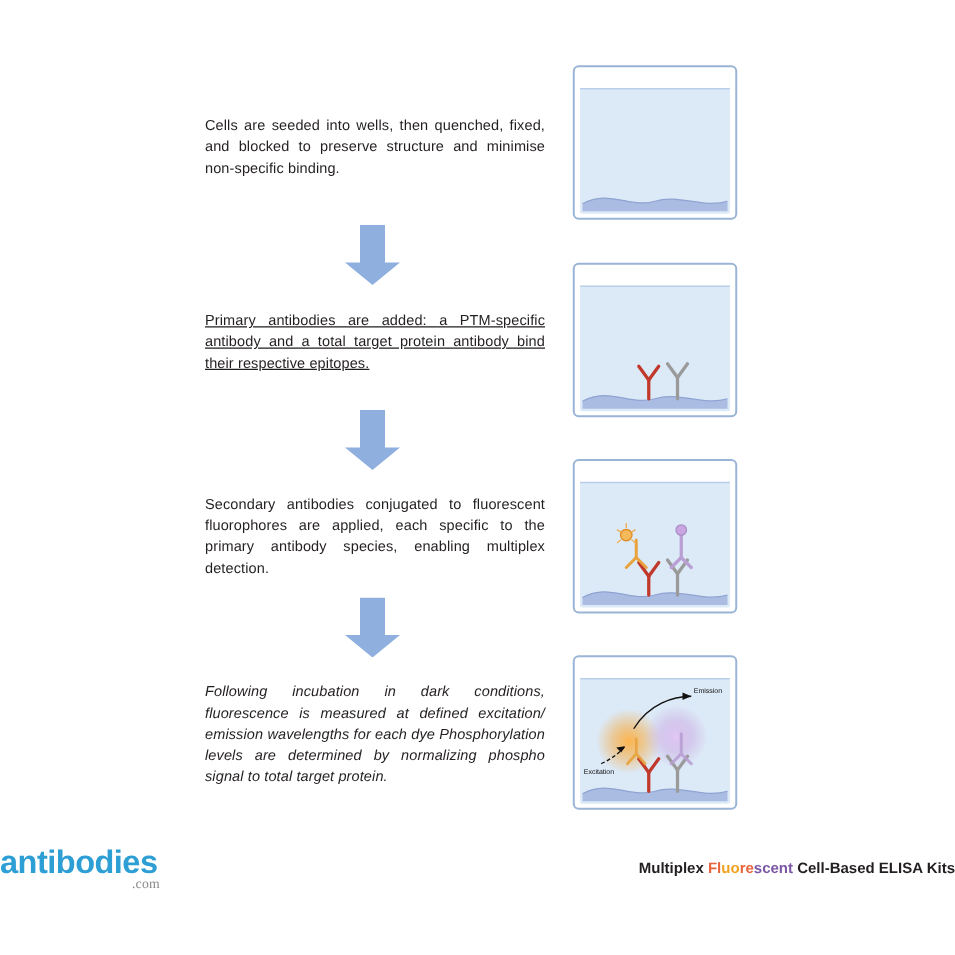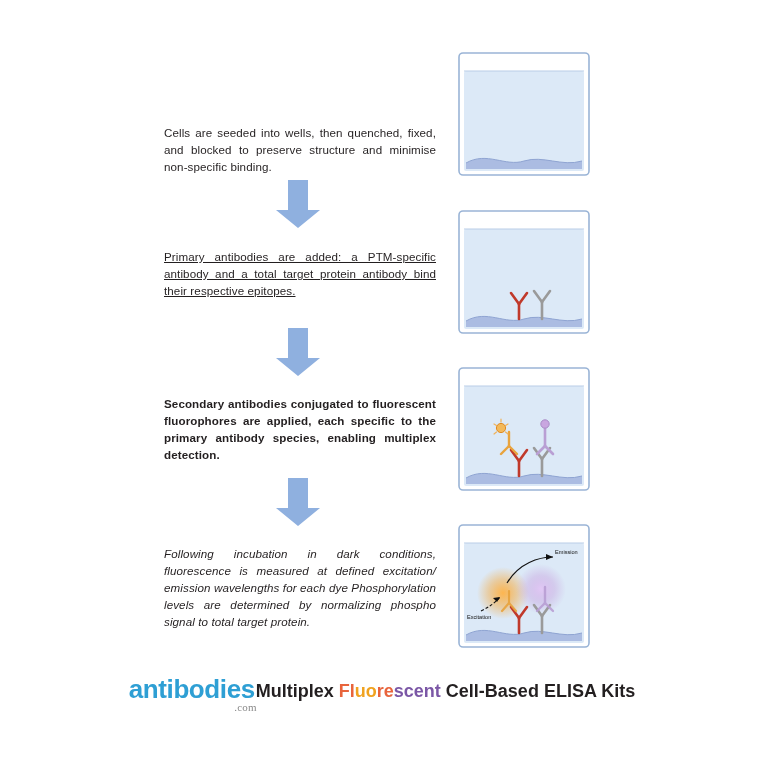--- a/index.html
+++ b/index.html
@@ -19,23 +19,23 @@
     position:absolute;
     left:164px;
     width:272px;
     font-size:11.6px;
     line-height:17px;
     color:#231f20;
     text-align:justify;
     text-justify:inter-word;
     letter-spacing:.1px;
   }
-  #text-1{top:92px;margin-top:32px;}
+  #text-1{top:92px;}
   #text-2{top:248px;text-decoration:underline;}
-  #text-3{top:395px;font-weight:bold;}
+  #text-3{top:395px;}
   #text-4{top:545px;font-style:italic;}
 
   
   .arrow{
     position:absolute;
     left:276px;
     width:44px;height:48px;
   }
   .arrow svg{display:block;width:44px;height:48px;}
   #arrow-1{top:180px;}
@@ -54,21 +54,21 @@
   #well-4{top:523px;}
   .well svg{display:block;width:134px;height:126px;}
 
   
   .footer{
     position:absolute;
     left:0;right:0;
     top:676px;
     display:flex;
     align-items:flex-end;
-    justify-content:center;
+    justify-content:space-between;
     gap:1px;
   }
   .brand{
     position:relative;
     display:flex;
     align-items:baseline;
   }
   .brand-main{
     font-size:26px;
     font-weight:bold;
@@ -78,21 +78,21 @@
   }
   .brand-dot{
     position:absolute;
     right:-2px;bottom:-11px;
     font-size:11px;
     color:#8a8a8a;
     letter-spacing:.2px;
     font-family:Liberation Serif, serif;
   }
   .tagline{
-    font-size:18px;
+    font-size:12px;
     font-weight:bold;
     color:#231f20;
     line-height:1;
     padding-bottom:2px;
     white-space:nowrap;
   }
   .tagline .fluo1{color:#e8643c;}
   .tagline .fluo2{color:#f0a21f;}
   .tagline .fluo3{color:#7b57a6;}
 </style>

